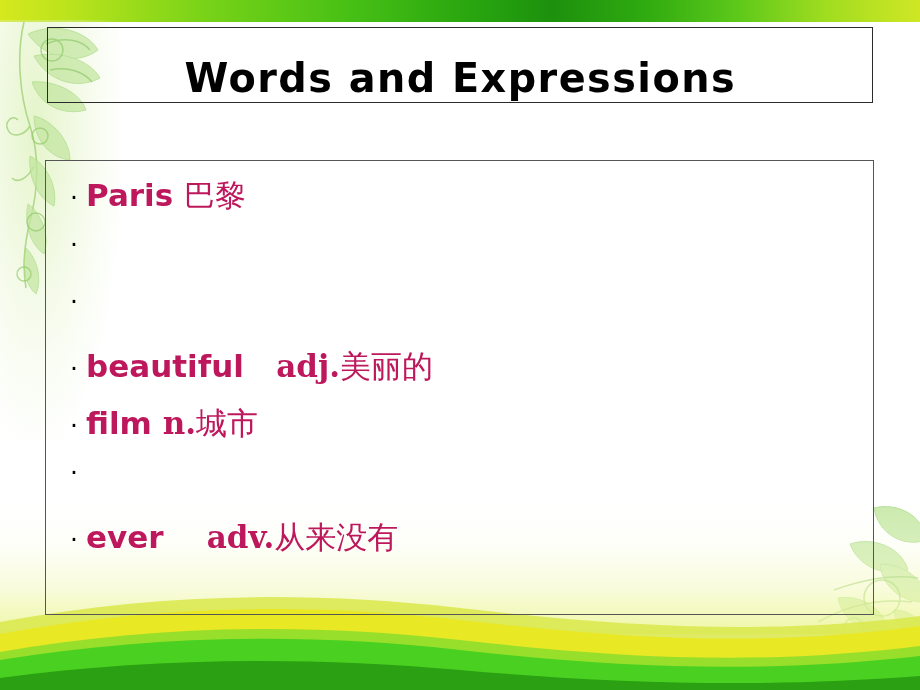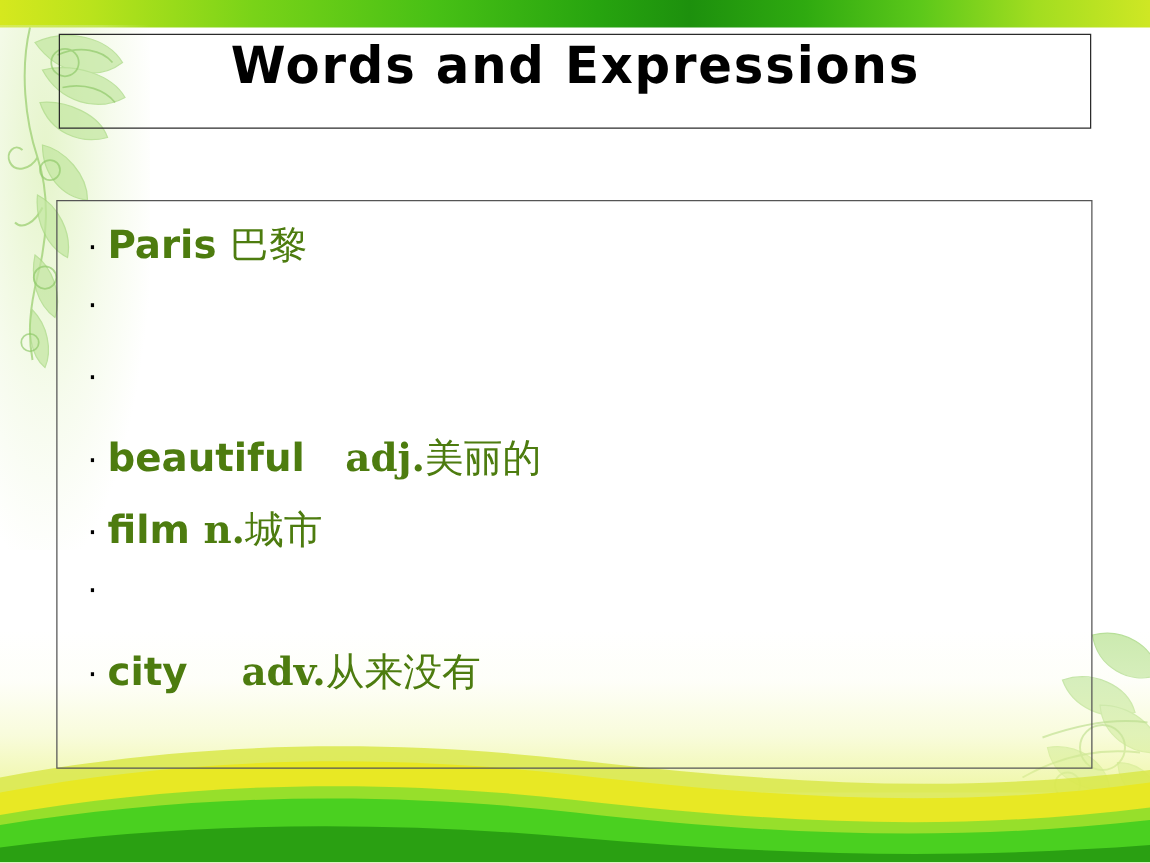--- a/index.html
+++ b/index.html
@@ -92,21 +92,21 @@
   
   .title-box {
     position: absolute;
     left: 47px;
     top: 27px;
     width: 826px;
     height: 76px;
     border: 1px solid #2b2b2b;
     box-sizing: border-box;
     display: flex;
-    align-items: flex-start;
+    align-items: flex-end;
     justify-content: center;
     background: transparent;
   }
   .title-text {
     font-family: "DejaVu Sans", sans-serif;
     font-size: 41px;
     font-weight: 700;
     letter-spacing: 1.5px;
     color: #000000;
     white-space: nowrap;
@@ -144,21 +144,21 @@
     font-size: 25px;
     line-height: 1;
     text-align: center;
     color: #000000;
   }
   .entry {
     font-family: "DejaVu Sans", sans-serif;
     font-size: 31px;
     font-weight: 700;
     white-space: pre;
-    color: #4d7c0f;
+    color: #be185d;
   }
   .pos {
     font-family: "DejaVu Serif", serif;
     font-weight: 700;
   }
   .cn {
     font-family: "DejaVu Serif", serif;
     font-weight: 400;
   }
 </style>
@@ -251,19 +251,19 @@
         <span class="bullet">·</span>
         <span class="entry"><span>film </span><span class="pos">n.</span><span class="cn">城市</span></span>
       </li>
 
       <li class="word-item">
         <span class="bullet">·</span>
       </li>
 
       <li class="word-item">
         <span class="bullet">·</span>
-        <span class="entry"><span>city    </span><span class="pos">adv.</span><span class="cn">从来没有</span></span>
+        <span class="entry"><span>ever    </span><span class="pos">adv.</span><span class="cn">从来没有</span></span>
       </li>
 
     </ul>
   </div>
 
 </div>
 
 </body></html>

